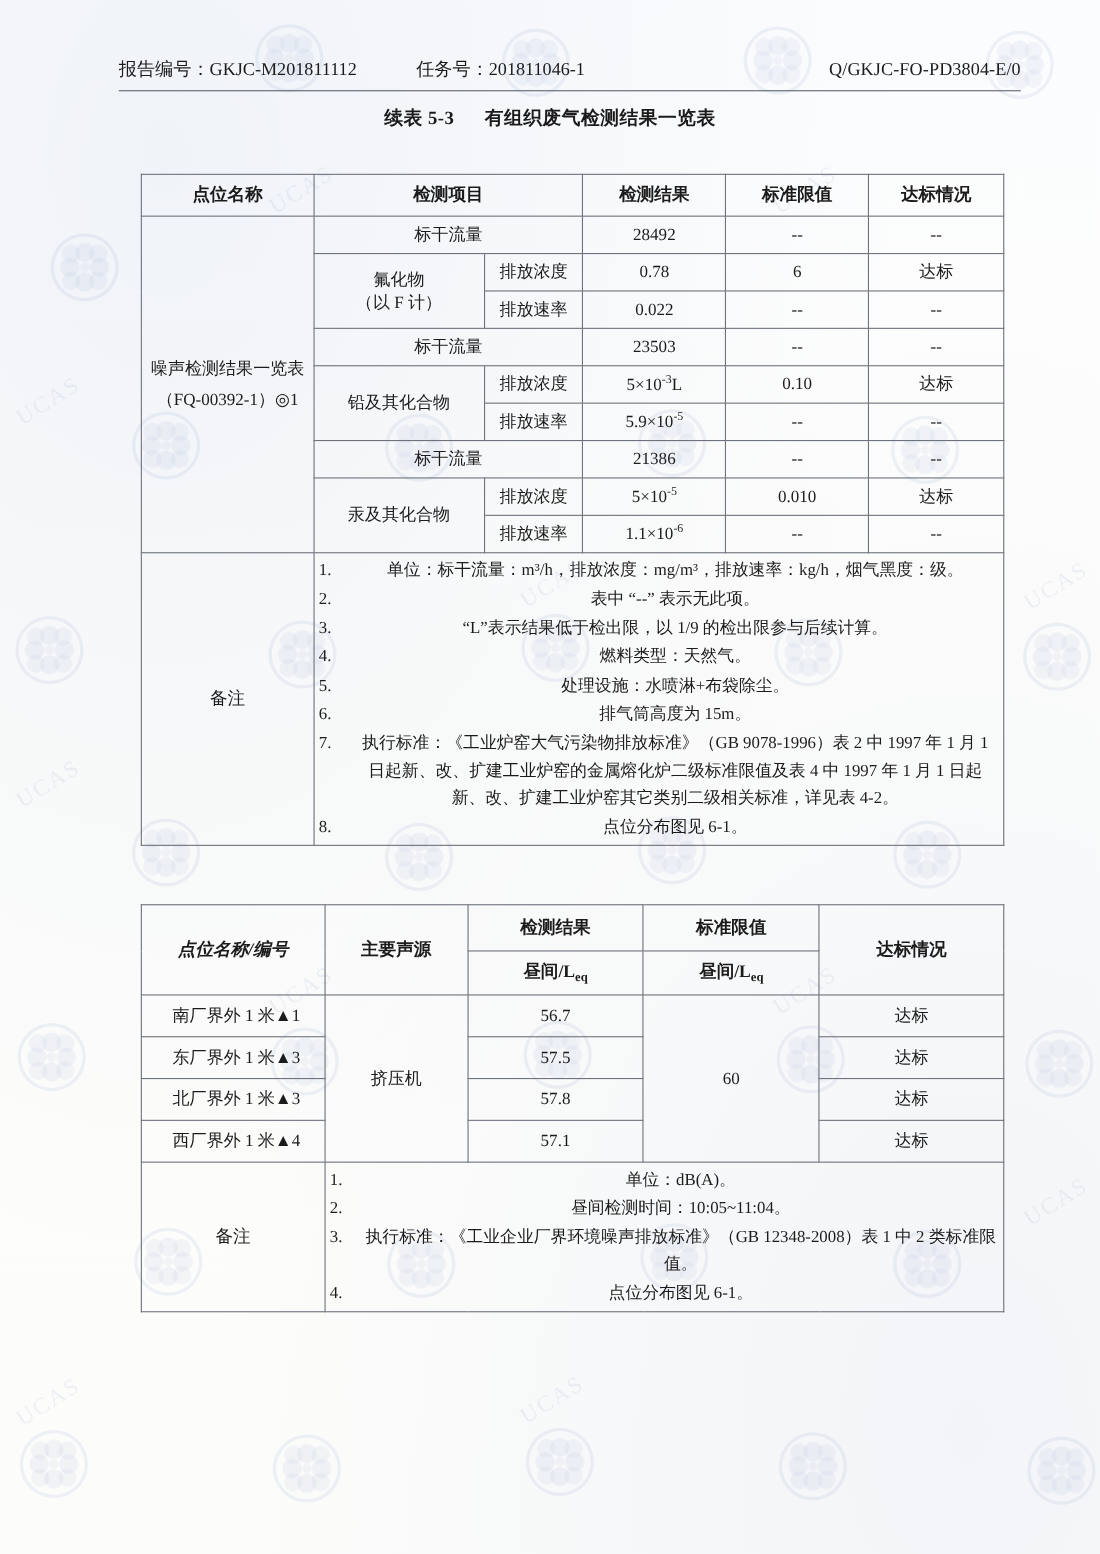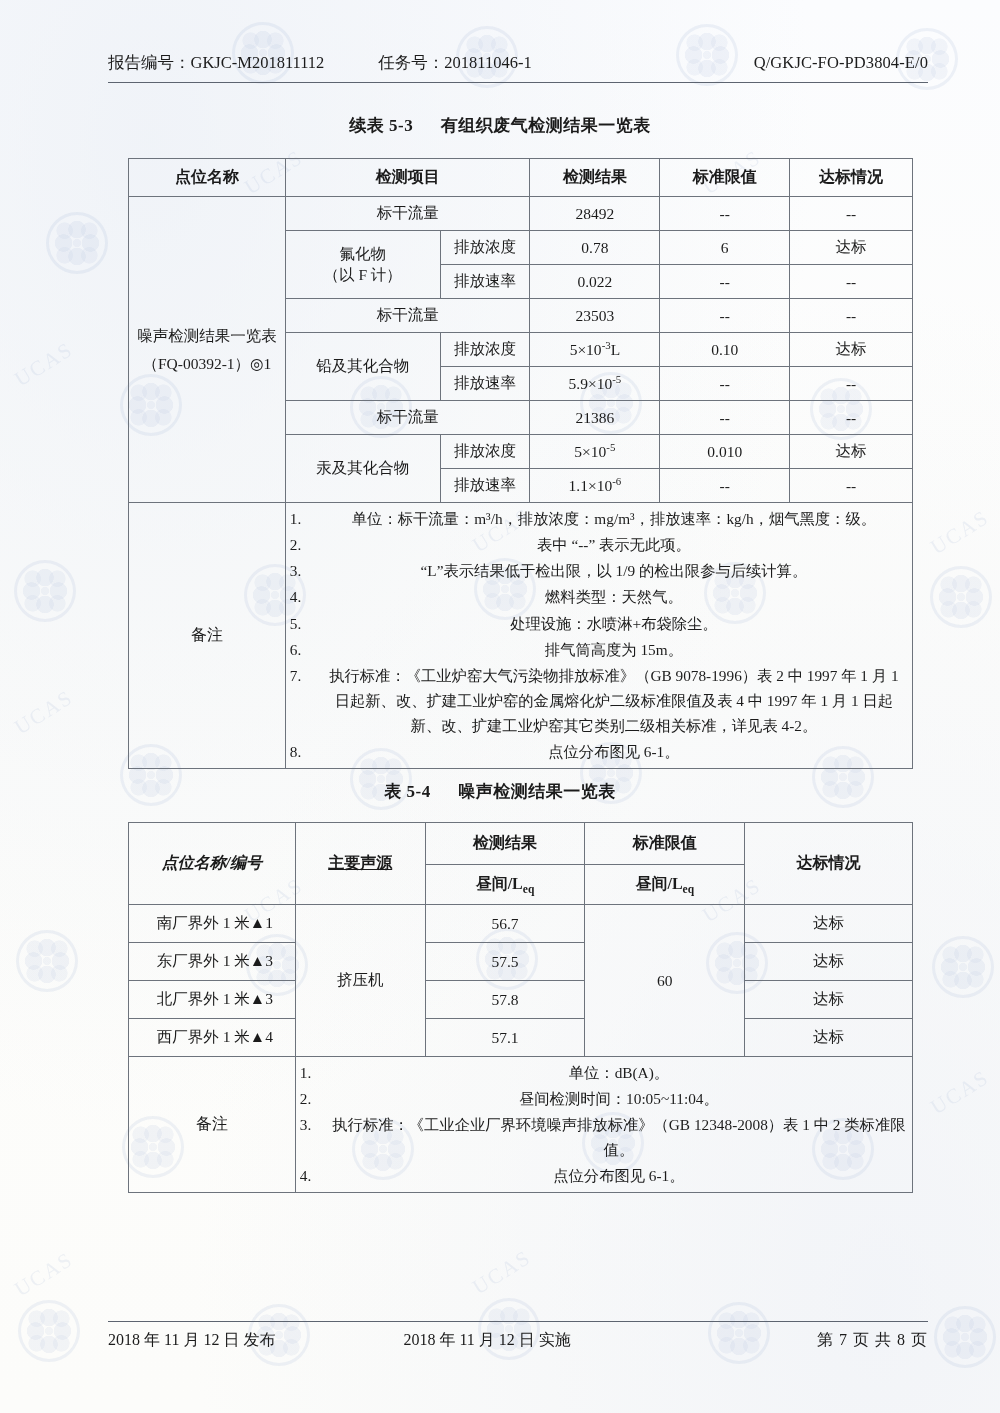--- a/index.html
+++ b/index.html
@@ -125,21 +125,21 @@
   .remark-body li .li-num {
     flex: 0 0 auto;
     width: 30px;
     text-align: left;
   }
   .remark-body li .li-txt { flex: 1 1 auto; text-indent: 0; }
 
   
   #table-54 { left: 128px; top: 822px; width: 785px; }
   #table-54 th.n-point  { width: 167px; font-style: italic; }
-  #table-54 th.n-source { width: 130px; text-decoration: underline; }
+  #table-54 th.n-source { width: 130px; }
   #table-54 th.n-result { width: 160px; }
   #table-54 th.n-limit  { width: 160px; }
   #table-54 th.n-status { width: 168px; }
   #table-54 tbody tr.data-row { height: 38px; }
   #table-54 .remark-label { width: 167px; }
 
   sub { font-size: .72em; vertical-align: sub; }
   sup { font-size: .70em; vertical-align: super; }
 
   
@@ -208,21 +208,21 @@
 </div>
 
 <div id="page">
 
   <div id="doc-header">
     <span class="h-report">报告编号：GKJC-M201811112</span>
     <span class="h-task">任务号：201811046-1</span>
     <span class="h-code">Q/GKJC-FO-PD3804-E/0</span>
   </div>
 
-  <div class="table-caption" style="top:114px;">
+  <div class="table-caption" style="top:96px;">
     <span>续表 5-3</span>
     <span class="cap-gap"></span>
     <span>有组织废气检测结果一览表</span>
   </div>
 
   <table class="doc-table" id="table-53">
     <thead>
       <tr style="height:38px;">
         <th class="c-point">点位名称</th>
         <th class="c-item" colspan="2">检测项目</th>
@@ -335,25 +335,20 @@
               <li>
                 <span class="li-num">8.</span>
                 <span class="li-txt">点位分布图见 6-1。</span>
               </li>
             </ol>
         </td>
       </tr>
     </tbody>
   </table>
 
-  <div class="table-caption" style="top:780px;">
-    <span>表 5-4</span>
-    <span class="cap-gap"></span>
-    <span>噪声检测结果一览表</span>
-  </div>
 
   <table class="doc-table" id="table-54">
     <thead>
       <tr style="height:42px;">
         <th class="n-point" rowspan="2">点位名称/编号</th>
         <th class="n-source" rowspan="2">主要声源</th>
         <th class="n-result">检测结果</th>
         <th class="n-limit">标准限值</th>
         <th class="n-status" rowspan="2">达标情况</th>
       </tr>
@@ -404,19 +399,14 @@
               <li>
                 <span class="li-num">4.</span>
                 <span class="li-txt">点位分布图见 6-1。</span>
               </li>
             </ol>
         </td>
       </tr>
     </tbody>
   </table>
 
-  <div id="doc-footer">
-    <span class="f-issue">2018 年 11 月 12 日  发布</span>
-    <span class="f-effect">2018 年 11 月 12 日  实施</span>
-    <span class="f-page">第 7 页 共 8 页</span>
-  </div>
 
 </div>
 
 </body></html>

